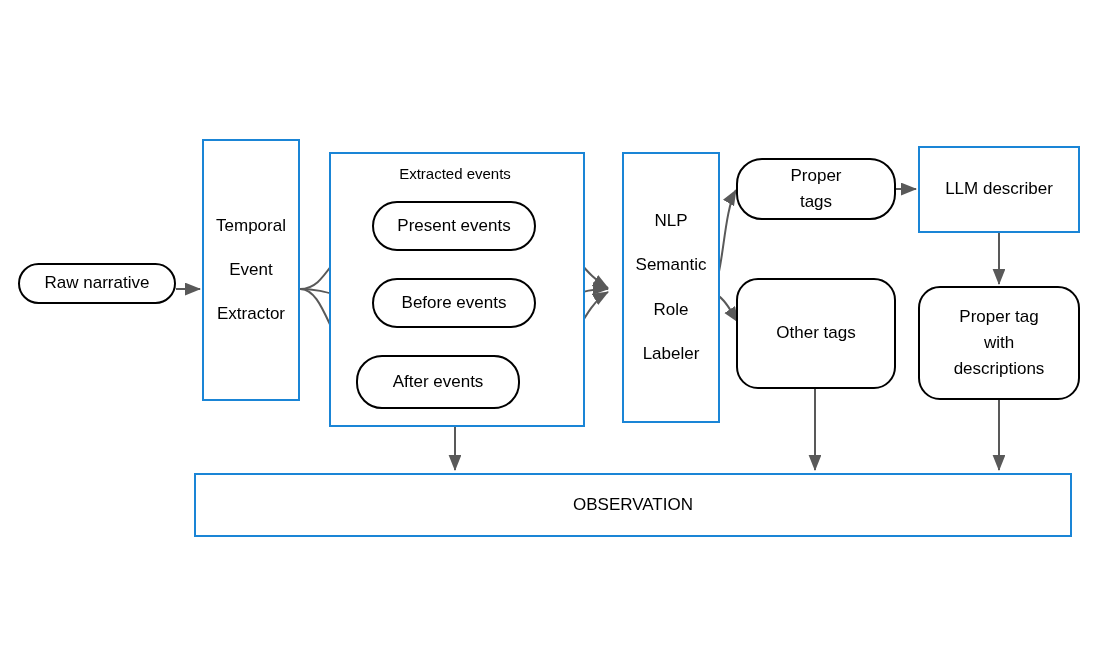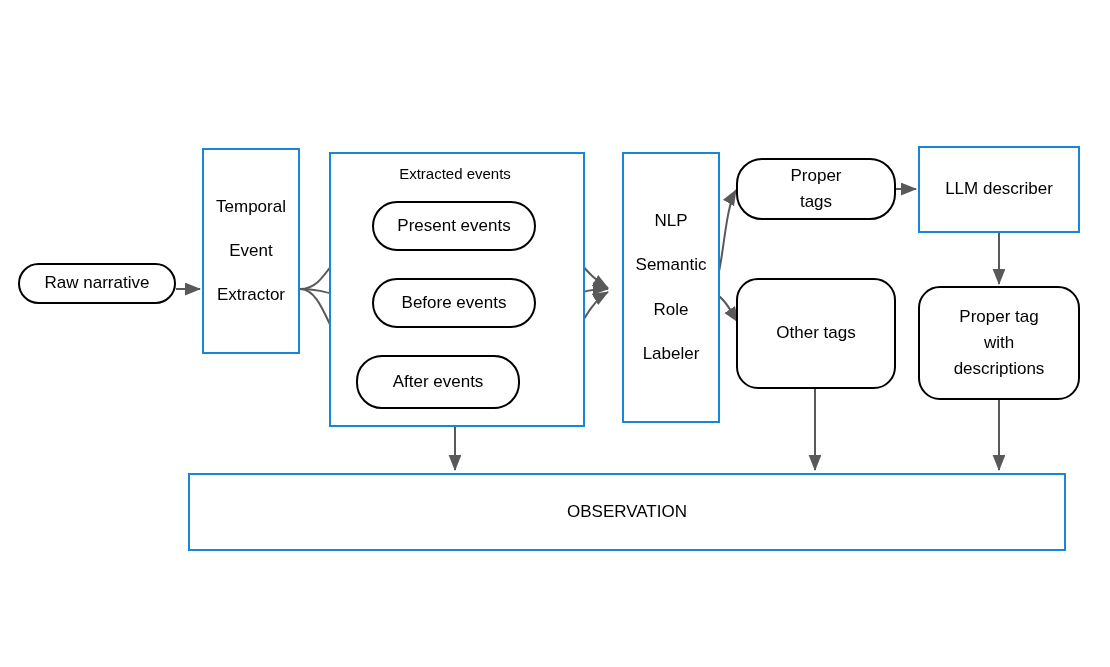--- a/index.html
+++ b/index.html
@@ -100,21 +100,21 @@
       <path d="M815,389 L815,470"></path>
 
       <path d="M999,400 L999,470"></path>
     </g>
   </svg>
 
   <div class="node rounded" style="left:18px; top:263px; width:158px; height:41px;">
     <span>Raw narrative</span>
   </div>
 
-  <div class="node bluebox vstack" style="left:202px; top:148px; width:98px; height:206px;">
+  <div class="node bluebox vstack" style="left:202px; top:139px; width:98px; height:262px;">
     <span>Temporal</span>
     <span>Event</span>
     <span>Extractor</span>
   </div>
 
   <div class="bluebox" style="position:absolute; left:329px; top:152px; width:252px; height:271px;"></div>
   <div class="label-free" style="left:329px; top:165px; width:252px;">Extracted events</div>
 
   <div class="node rounded" style="left:372px; top:201px; width:164px; height:50px;">
     <span>Present events</span>
@@ -145,17 +145,17 @@
   <div class="node rounded" style="left:736px; top:278px; width:160px; height:111px; border-radius:22px;">
     <span>Other tags</span>
   </div>
 
   <div class="node rounded vstack-tight" style="left:918px; top:286px; width:162px; height:114px; border-radius:22px;">
     <span>Proper tag</span>
     <span>with</span>
     <span>descriptions</span>
   </div>
 
-  <div class="node bluebox" style="left:188px; top:473px; width:878px; height:78px;">
+  <div class="node bluebox" style="left:194px; top:473px; width:878px; height:64px;">
     <span>OBSERVATION</span>
   </div>
 
 </div>
 
 </body></html>

